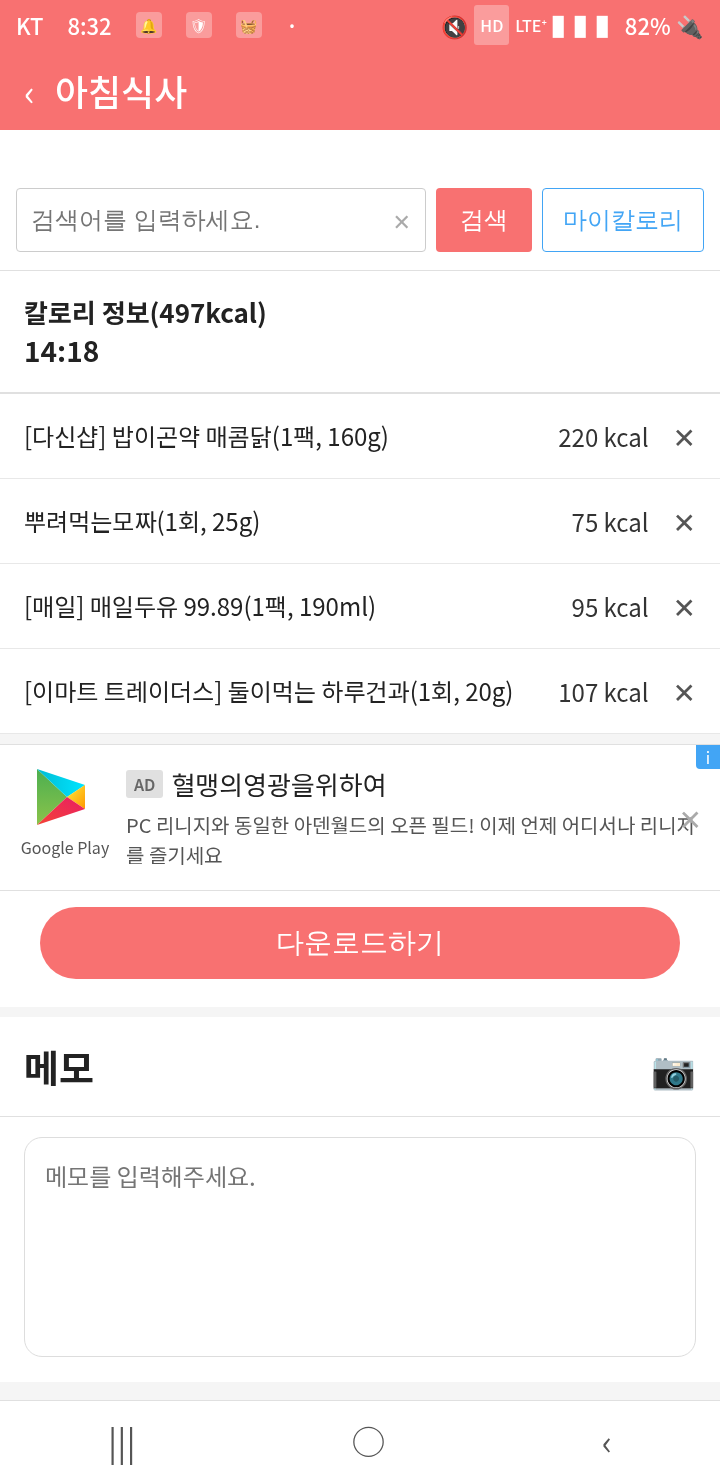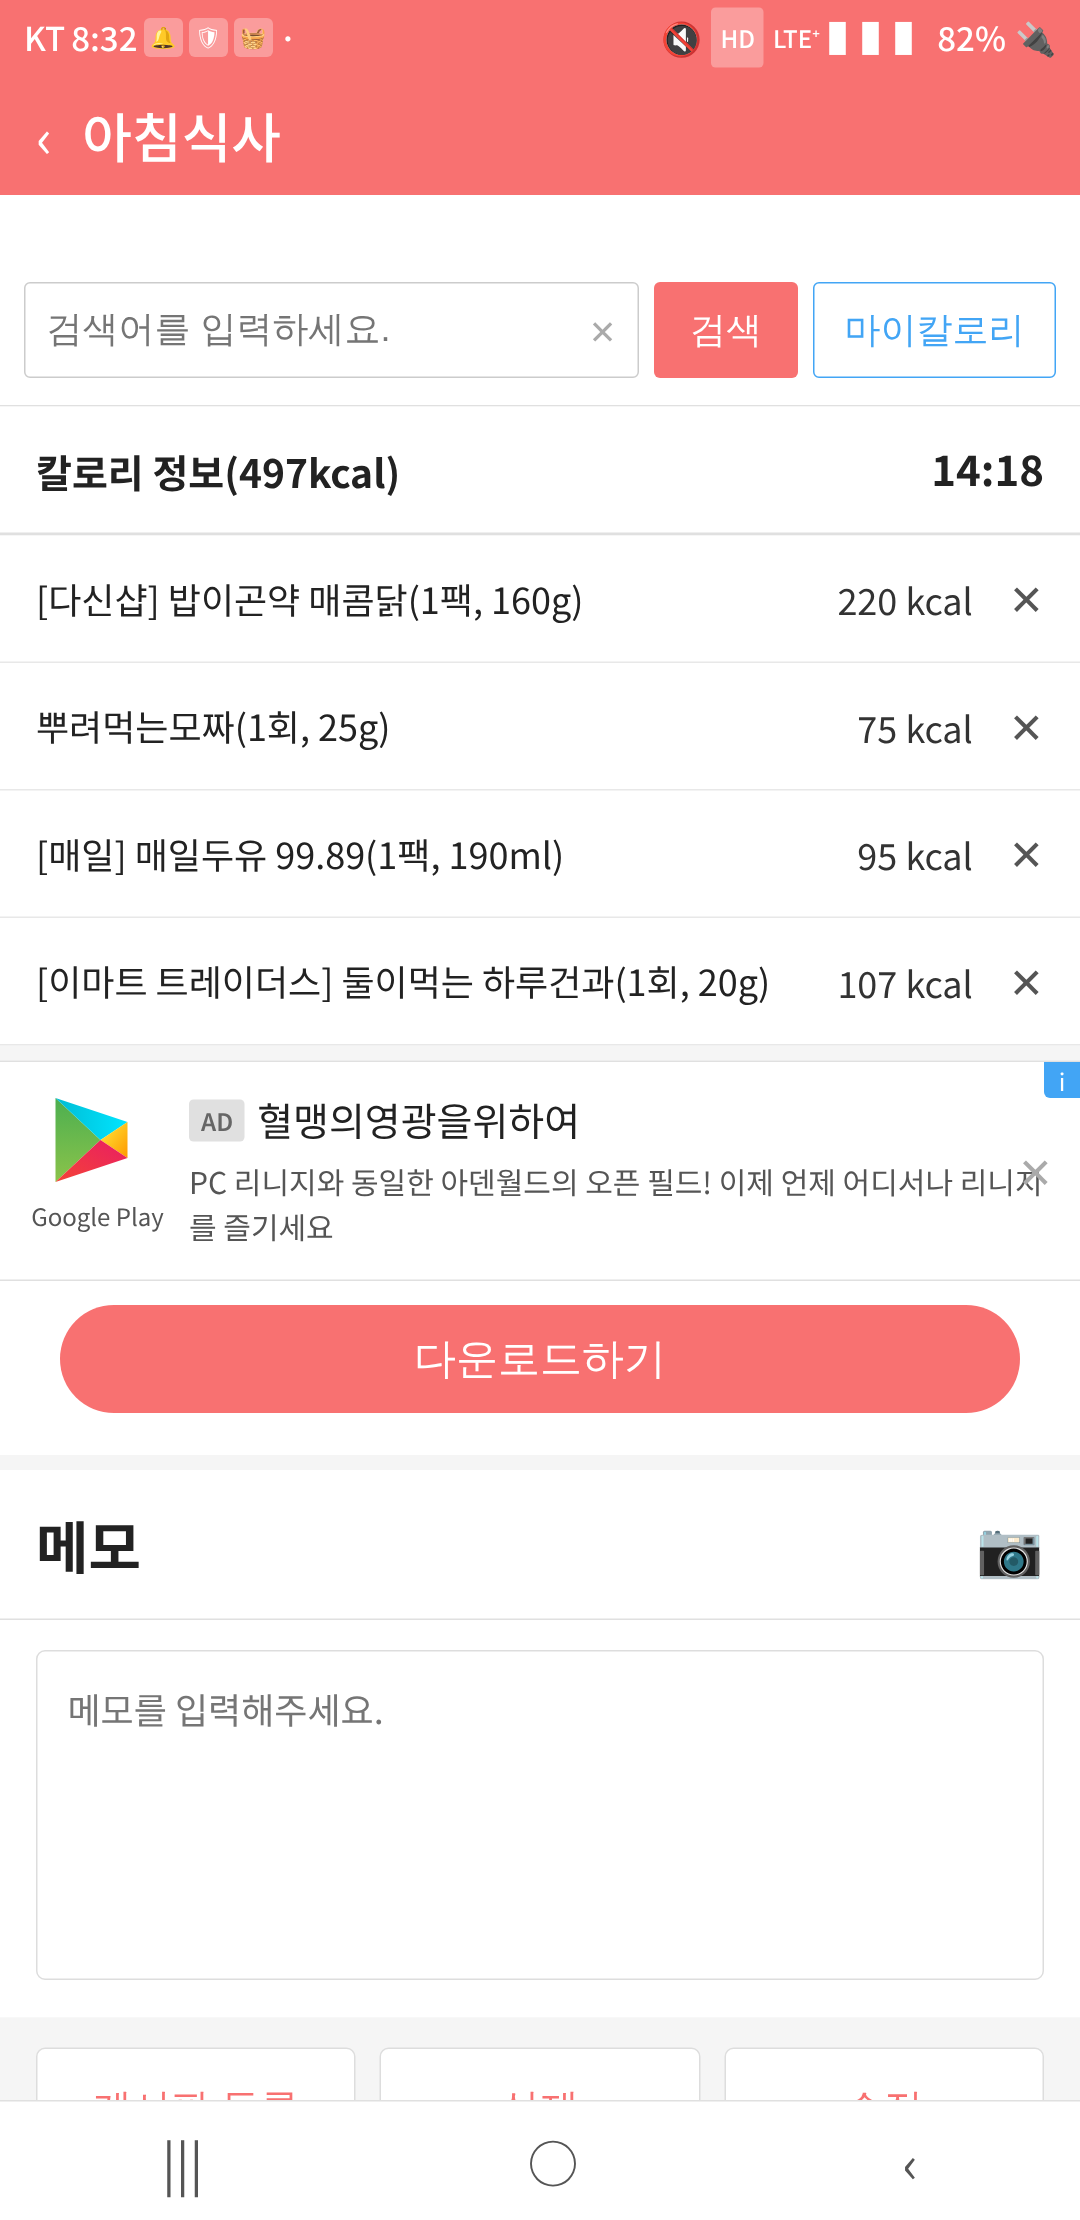--- a/index.html
+++ b/index.html
@@ -17,21 +17,21 @@
       background: #f87171;
       height: 50px;
       display: flex;
       align-items: center;
       justify-content: space-between;
       padding: 0 16px;
       color: white;
       font-size: 22px;
       font-weight: 500;
     }
-    .status-left { display: flex; align-items: center; gap: 4px; }
+    .status-left { display: flex; align-items: center; gap: 24px; }
     .status-right { display: flex; align-items: center; gap: 6px; }
     .status-icon {
       width: 26px; height: 26px;
       background: rgba(255,255,255,0.3);
       border-radius: 4px;
       display: inline-flex; align-items: center; justify-content: center;
       font-size: 14px;
     }
 
     
@@ -107,23 +107,24 @@
       font-size: 24px;
       cursor: pointer;
       white-space: nowrap;
     }
 
     
     .calorie-header {
       background: white;
       display: flex;
       justify-content: space-between;
-      align-items: flex-end;
+      align-items: flex-start;
       padding: 22px 24px;
       border-bottom: 2px solid #e0e0e0;
+      flex-direction: column;
     }
     .calorie-title {
       font-size: 26px;
       font-weight: 700;
       color: #222;
     }
     .calorie-time {
       font-size: 28px;
       font-weight: 700;
       color: #222;
@@ -271,21 +272,21 @@
       color: #555;
       cursor: pointer;
     }
     .memo-input-wrap {
       padding: 20px 24px;
     }
     .memo-textarea {
       width: 100%;
       height: 220px;
       border: 1.5px solid #ddd;
-      border-radius: 6px;
+      border-radius: 18px;
       padding: 20px;
       font-size: 24px;
       color: #999;
       resize: none;
       outline: none;
       font-family: inherit;
     }
 
     
     .bottom-buttons {

